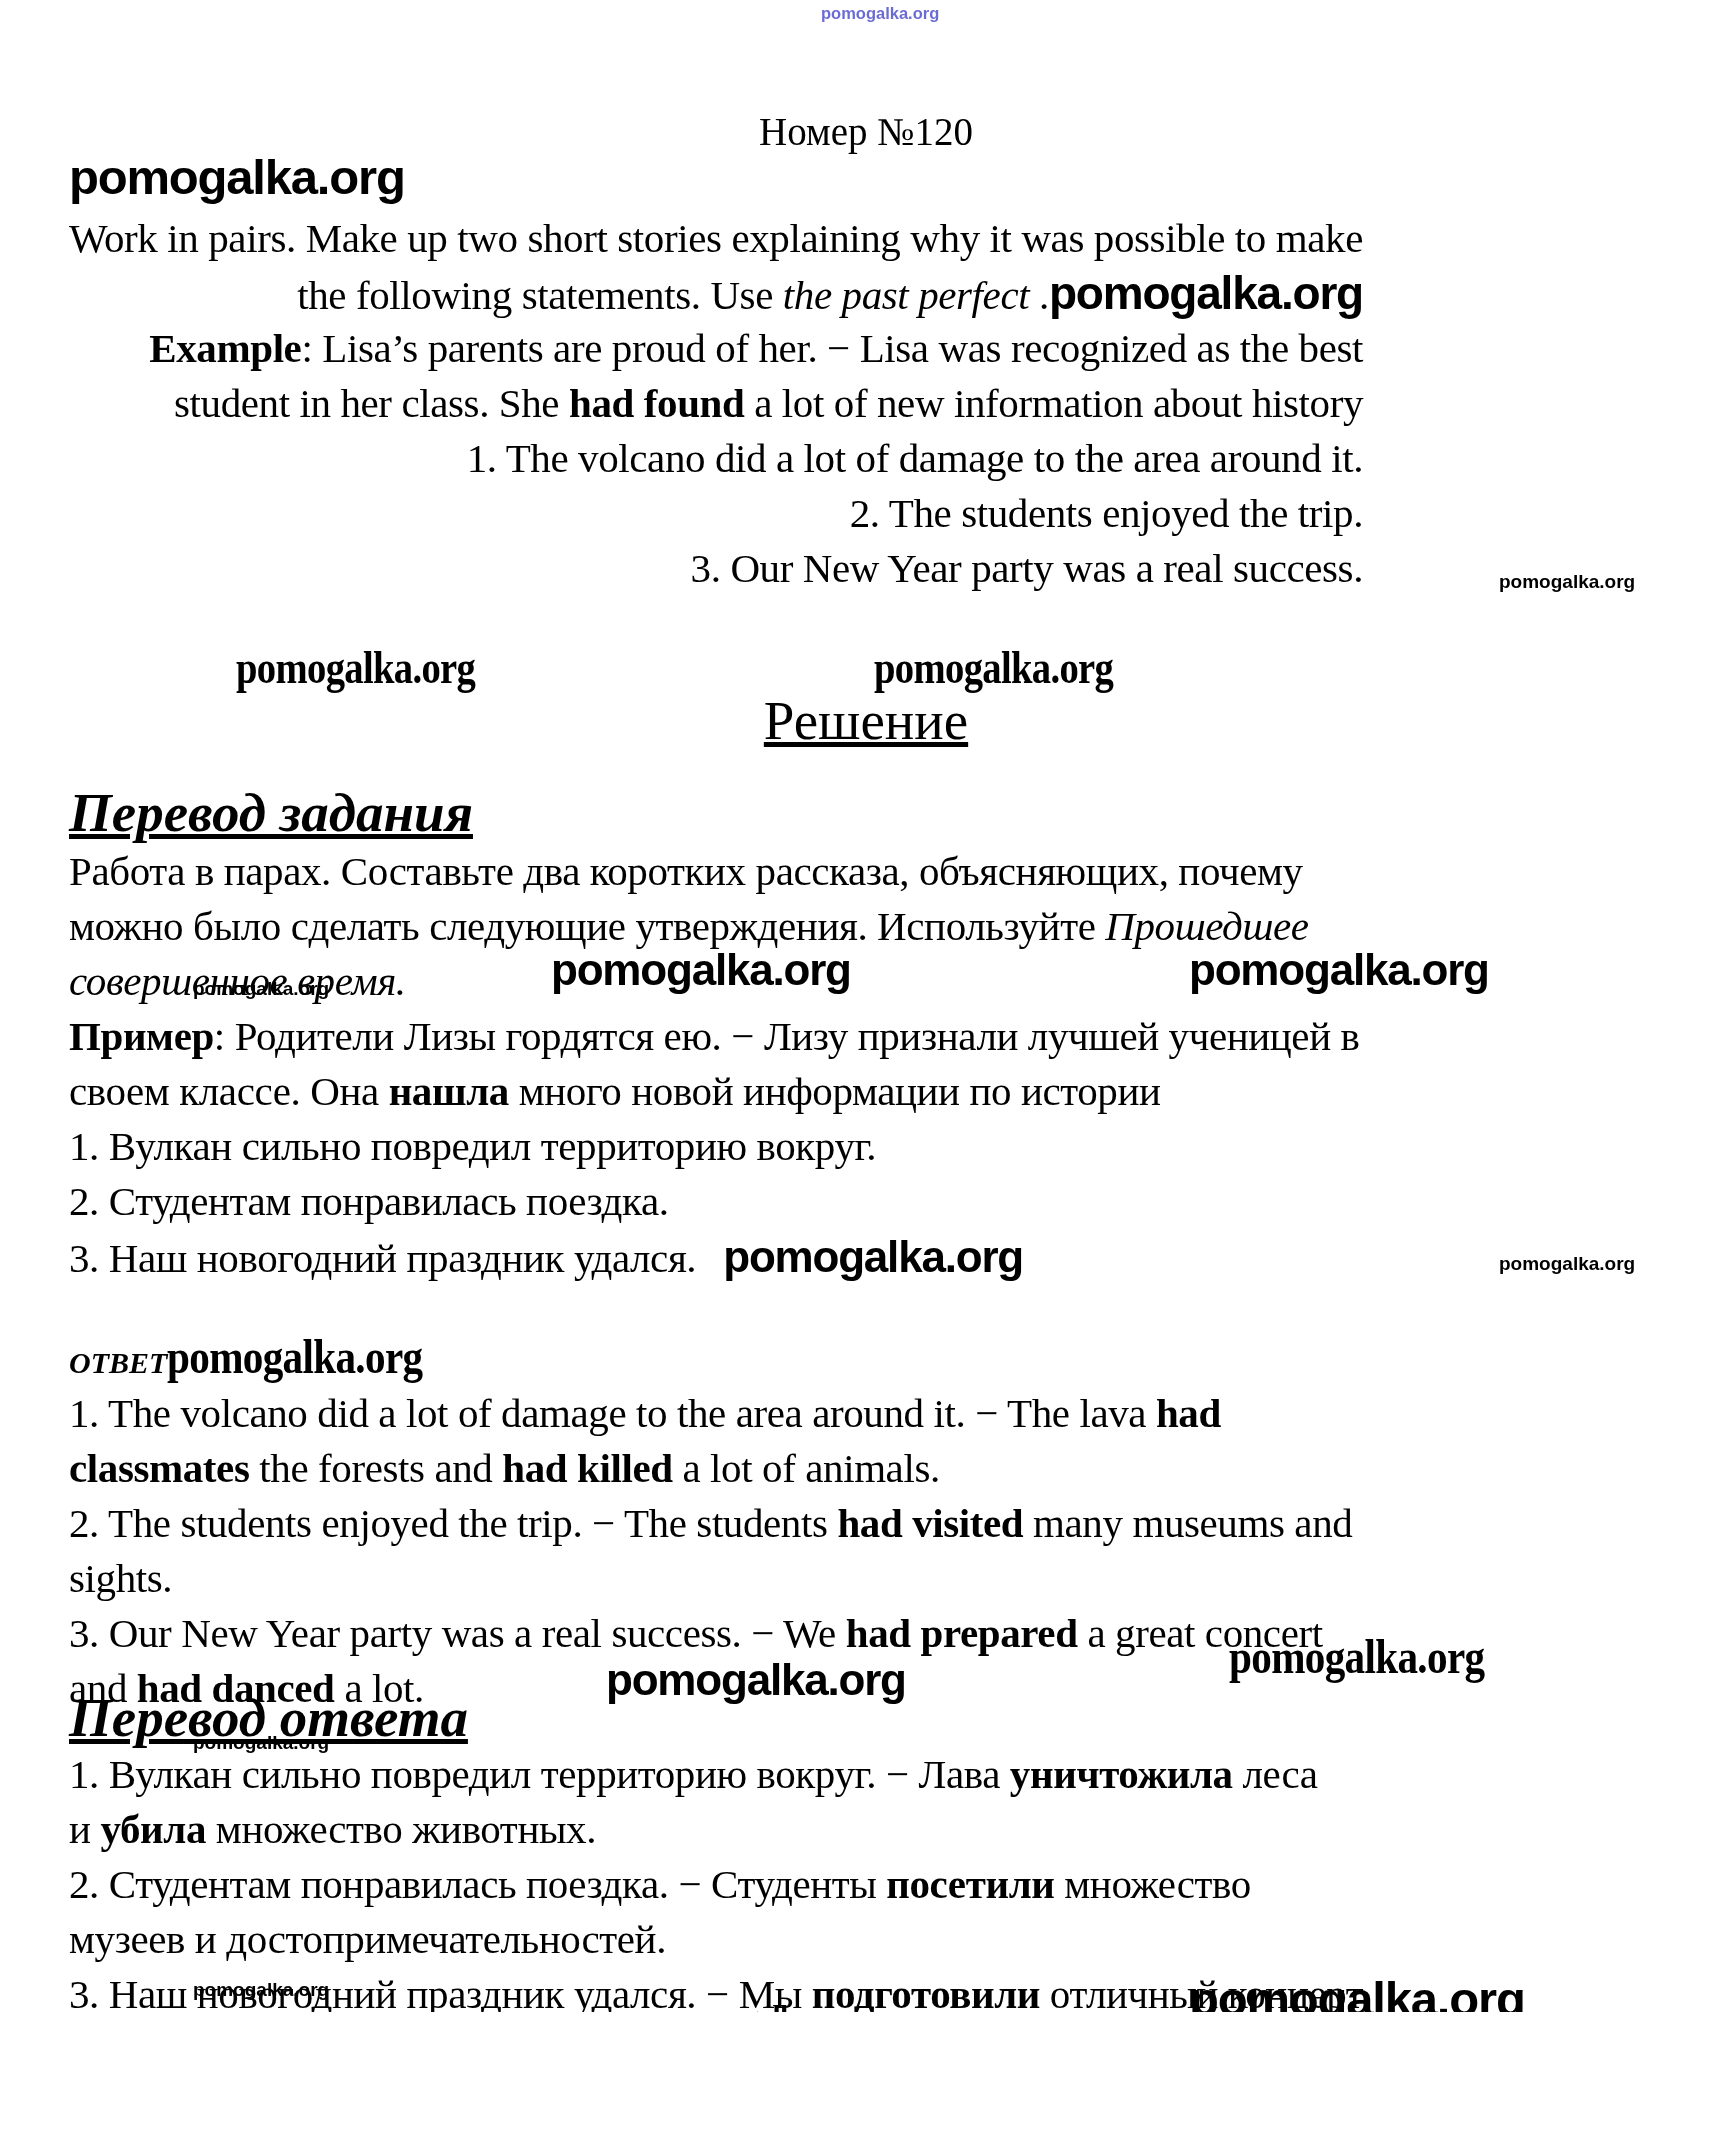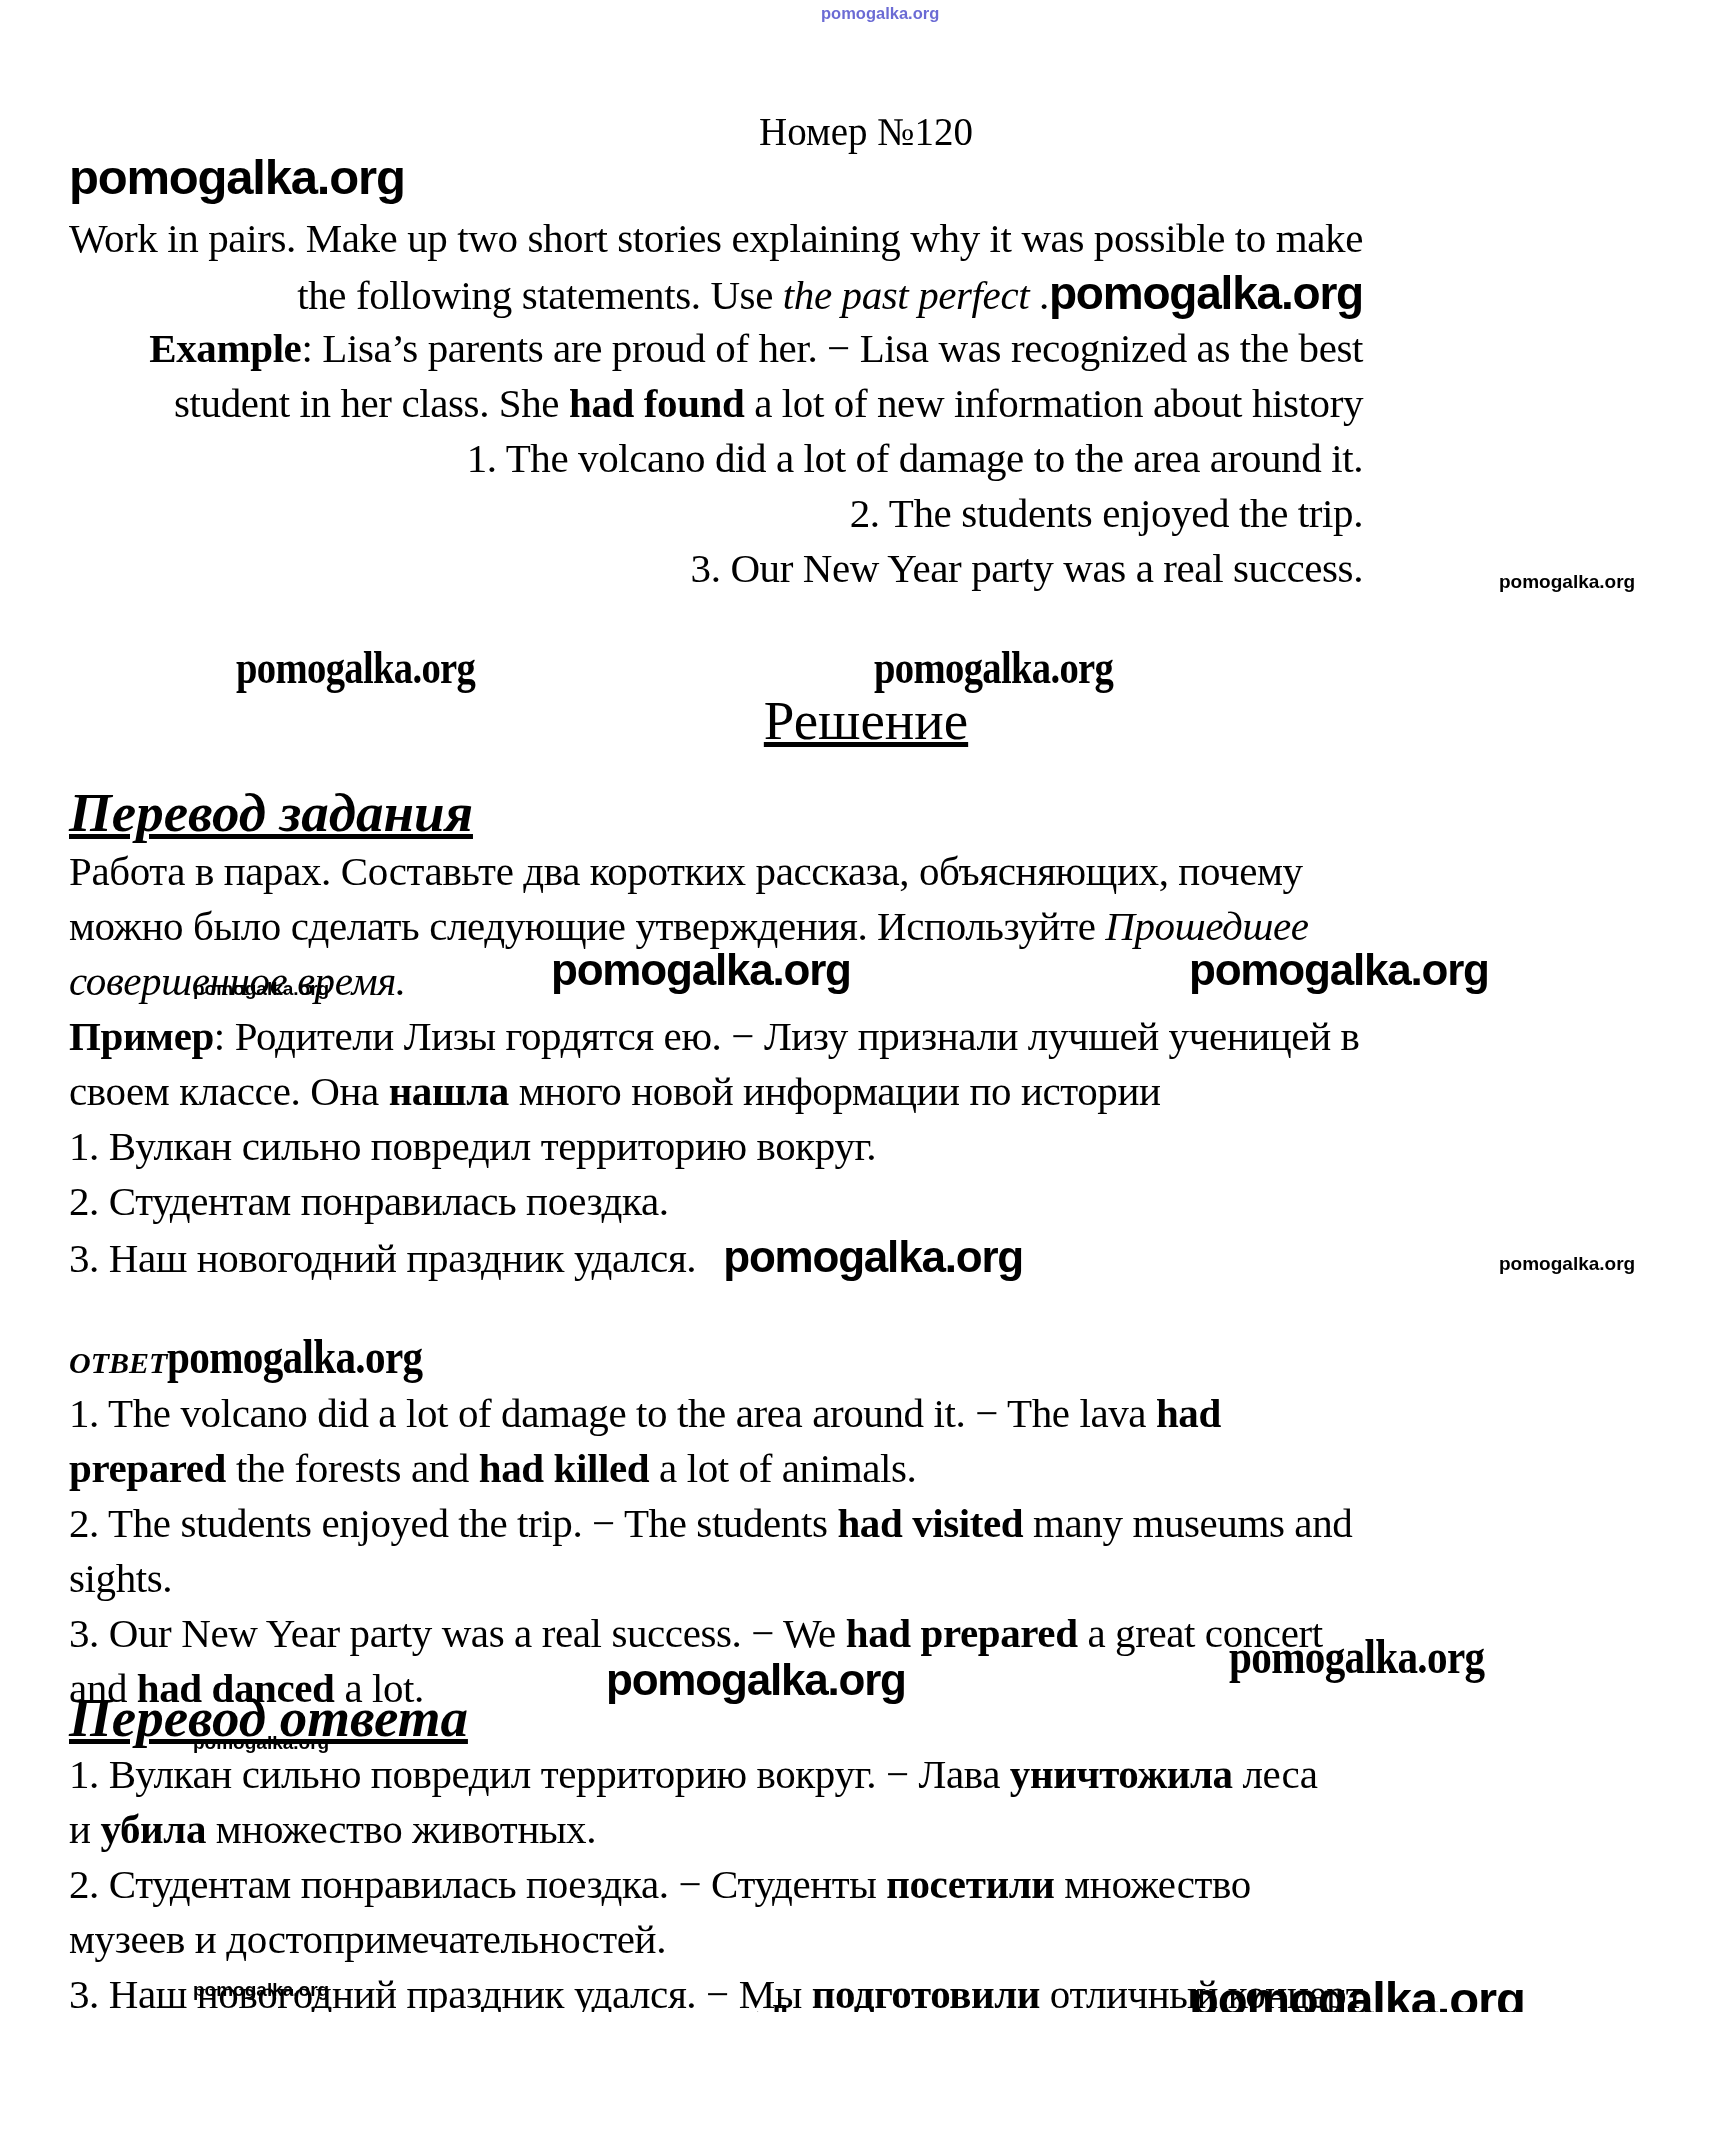--- a/index.html
+++ b/index.html
@@ -108,21 +108,21 @@
 
   <div class="abs" style="left:69px;top:1329px;height:55px;line-height:55px;white-space:nowrap;">
     <span class="b" style="font-size:30px;font-style:italic;">ОТВЕТ</span><span class="wm wm-cond wm-inline" style="font-size:49px;line-height:55px;">pomogalka.org</span>
   </div>
 
   <div class="block" style="top:1386px;">
     <div class="line">
       <span>1. The volcano did a lot of damage to the area around it. − The lava </span><span class="b">had</span>
     </div>
     <div class="line">
-      <span class="b">prepared</span><span> the forests and </span><span class="b">had killed</span><span> a lot of animals.</span>
+      <span class="b">classmates</span><span> the forests and </span><span class="b">had killed</span><span> a lot of animals.</span>
     </div>
     <div class="line">
       <span>2. The students enjoyed the trip. − The students </span><span class="b">had visited</span><span> many museums and</span>
     </div>
     <div class="line">
       <span>sights.</span>
     </div>
     <div class="line">
       <span>3. Our New Year party was a real success. − We </span><span class="b">had prepared</span><span> a great concert</span>
     </div>

